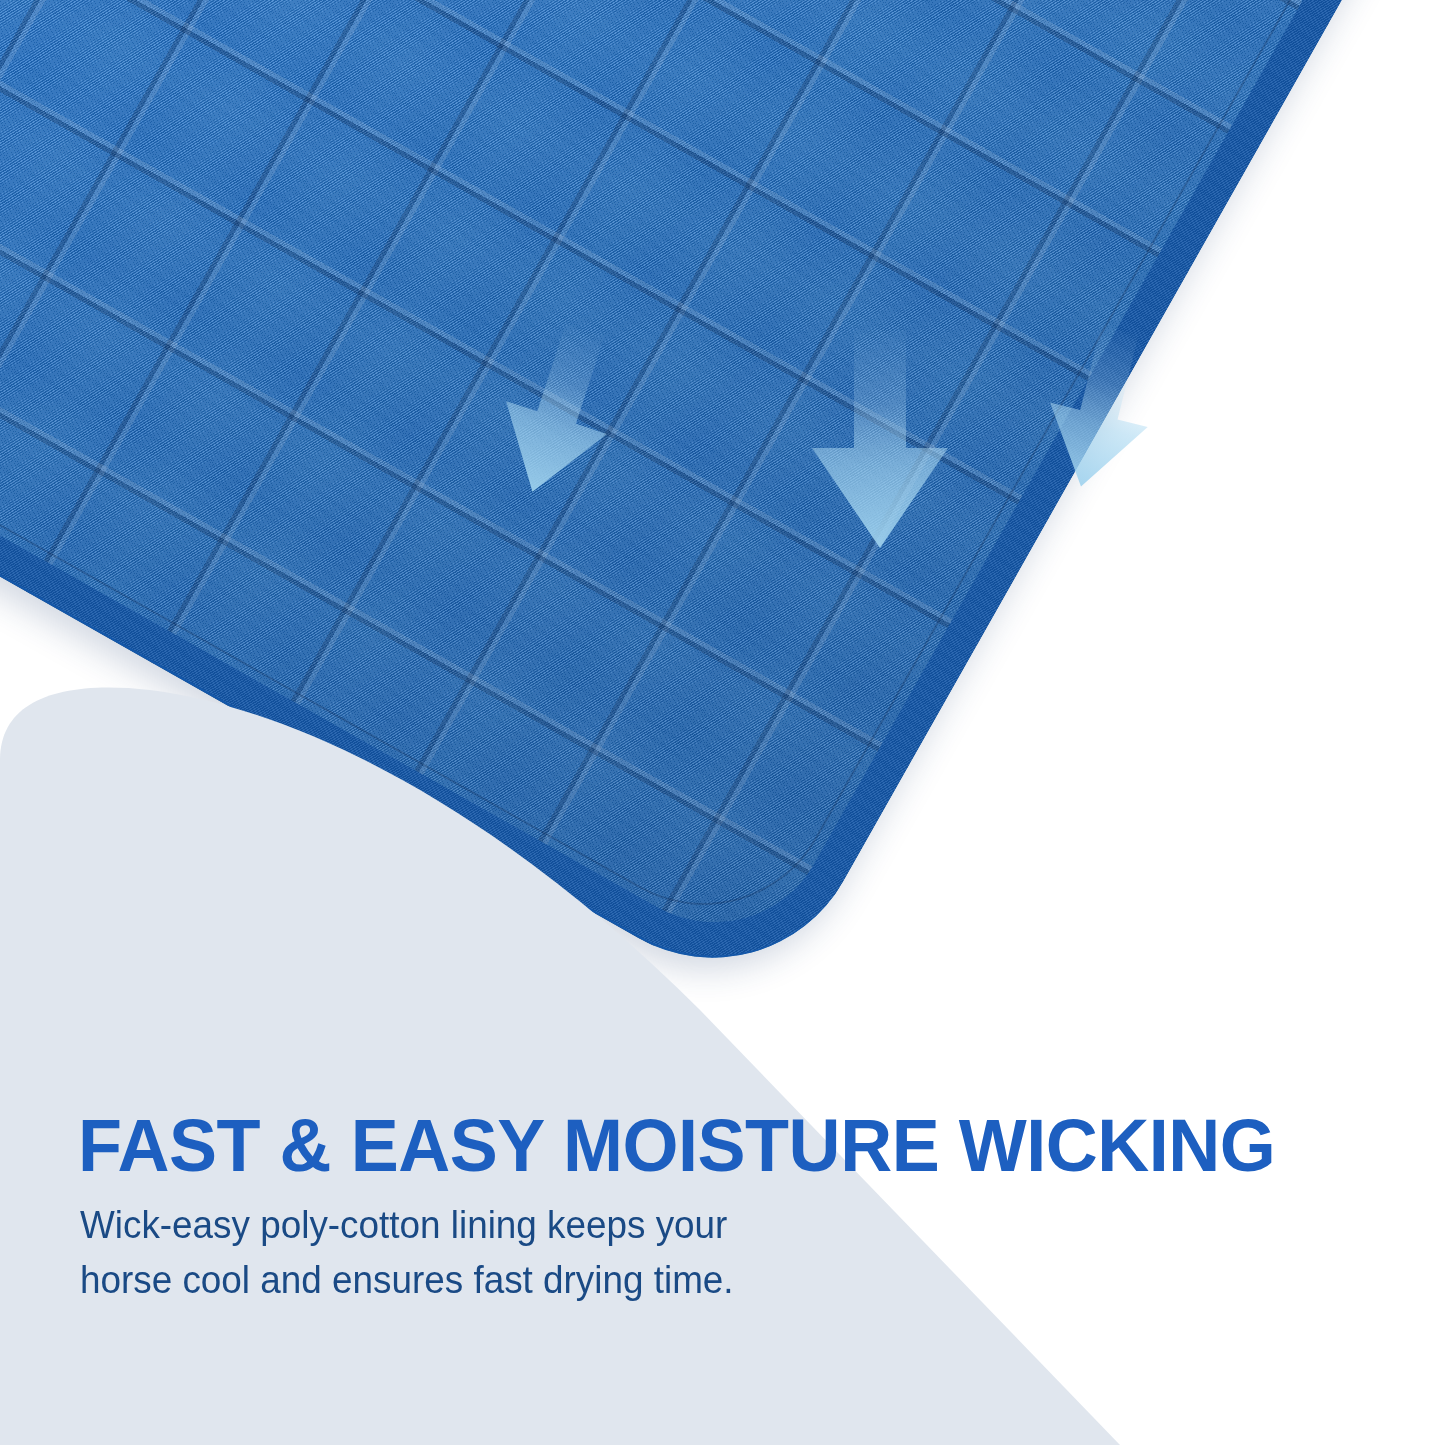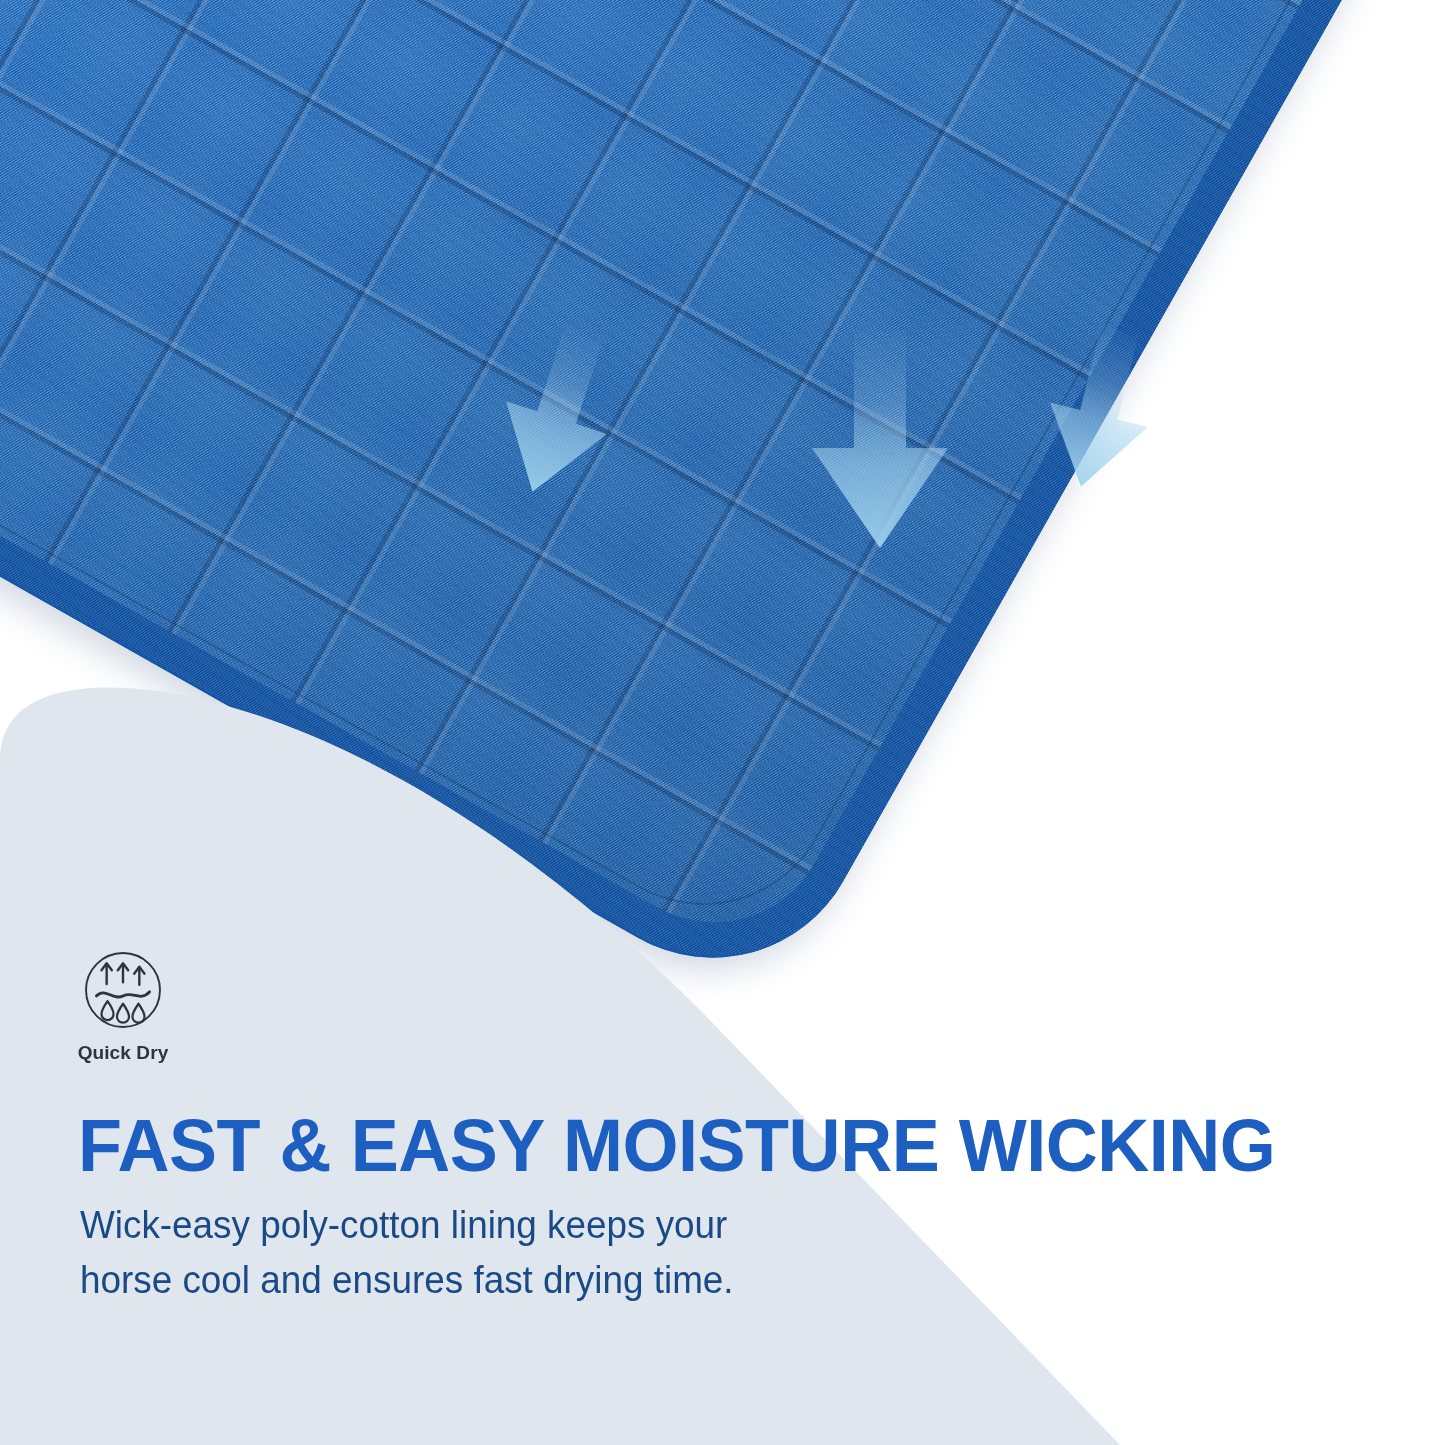--- a/index.html
+++ b/index.html
@@ -260,40 +260,19 @@
              L 0 760
              C 0 700, 60 680, 150 690
              C 320 712, 520 830, 700 1010
              L 1120 1445
              L 0 1445 Z" fill="#e0e6ee"></path>
   </svg>
 
   <div class="badges">
 
 
-    <div class="badge">
-      <svg class="ring" viewBox="0 0 100 100">
-        <circle cx="50" cy="50" r="43" fill="none" stroke="#2b3440" stroke-width="2.2"></circle>
-
-        <g stroke="#2b3440" stroke-width="2.8" fill="none" stroke-linecap="round">
-          <line x1="31" y1="43" x2="31" y2="20"></line>
-          <polyline points="25,27 31,19 37,27" stroke-linejoin="round"></polyline>
-          <line x1="50" y1="41" x2="50" y2="20"></line>
-          <polyline points="44,27 50,19 56,27" stroke-linejoin="round"></polyline>
-          <line x1="69" y1="44" x2="69" y2="24"></line>
-          <polyline points="63,31 69,23 75,31" stroke-linejoin="round"></polyline>
-        </g>
-
-        <path d="M 19 57 C 29 46, 38 63, 50 57 C 62 51, 70 64, 81 52" fill="none" stroke="#2b3440" stroke-width="3.2" stroke-linecap="round"></path>
-
-        <path d="M 32 63 C 32 63, 25 73, 25 78 A 7 7 0 0 0 39 78 C 39 73, 32 63, 32 63 Z" fill="none" stroke="#2b3440" stroke-width="2.6" stroke-linejoin="round"></path>
-        <path d="M 50 66 C 50 66, 43 76, 43 81 A 7 7 0 0 0 57 81 C 57 76, 50 66, 50 66 Z" fill="none" stroke="#2b3440" stroke-width="2.6" stroke-linejoin="round"></path>
-        <path d="M 68 66 C 68 66, 61 76, 61 81 A 7 7 0 0 0 75 81 C 75 76, 68 66, 68 66 Z" fill="none" stroke="#2b3440" stroke-width="2.6" stroke-linejoin="round"></path>
-      </svg>
-      <div class="cap">Quick Dry</div>
-    </div>
   </div>
 
   <div class="headline">FAST &amp; EASY MOISTURE WICKING</div>
 
   <div class="subcopy">Wick-easy poly-cotton lining keeps your horse cool and ensures fast drying time.</div>
 
 </div>
 
 </body></html>

